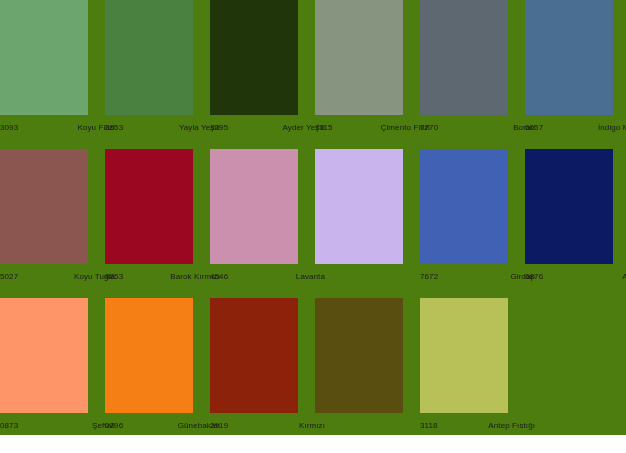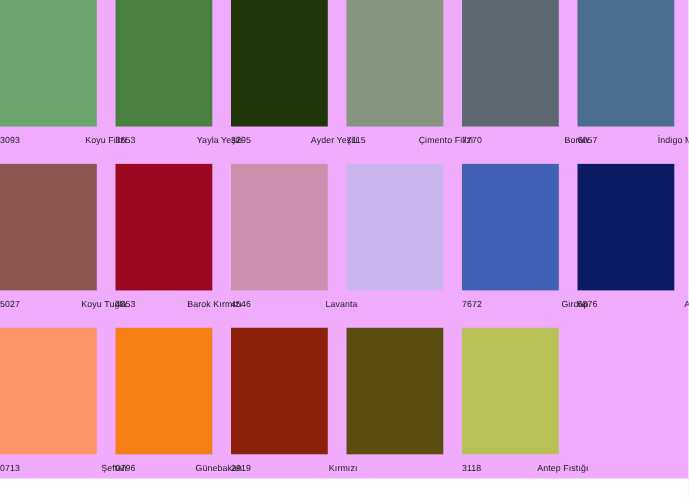--- a/index.html
+++ b/index.html
@@ -66,21 +66,21 @@
     font-size: 8px;
     color: #1a1a1a;
     letter-spacing: 0.1px;
     line-height: 10px;
     padding-left: 8px;
   }
 </style>
 </head>
 <body>
 
-<div id="palette-grid" style="background: #f0abfc;">
+<div id="palette-grid" style="background: #4d7c0f;">
     <div class="swatch-cell">
       <div class="swatch-color" style="background: rgb(109, 165, 111);"></div>
       <div class="swatch-caption">
         <span class="swatch-code">3093</span>
         <span class="swatch-name">Koyu Filizi</span>
       </div>
     </div>
     <div class="swatch-cell">
       <div class="swatch-color" style="background: rgb(74, 129, 64);"></div>
       <div class="swatch-caption">
@@ -150,21 +150,21 @@
     <div class="swatch-cell">
       <div class="swatch-color" style="background: rgb(12, 26, 99);"></div>
       <div class="swatch-caption">
         <span class="swatch-code">6876</span>
         <span class="swatch-name">Alize</span>
       </div>
     </div>
     <div class="swatch-cell">
       <div class="swatch-color" style="background: rgb(253, 149, 105);"></div>
       <div class="swatch-caption">
-        <span class="swatch-code">0713</span>
+        <span class="swatch-code">0873</span>
         <span class="swatch-name">Şeftali</span>
       </div>
     </div>
     <div class="swatch-cell">
       <div class="swatch-color" style="background: rgb(245, 127, 21);"></div>
       <div class="swatch-caption">
         <span class="swatch-code">0796</span>
         <span class="swatch-name">Günebakan</span>
       </div>
     </div>

